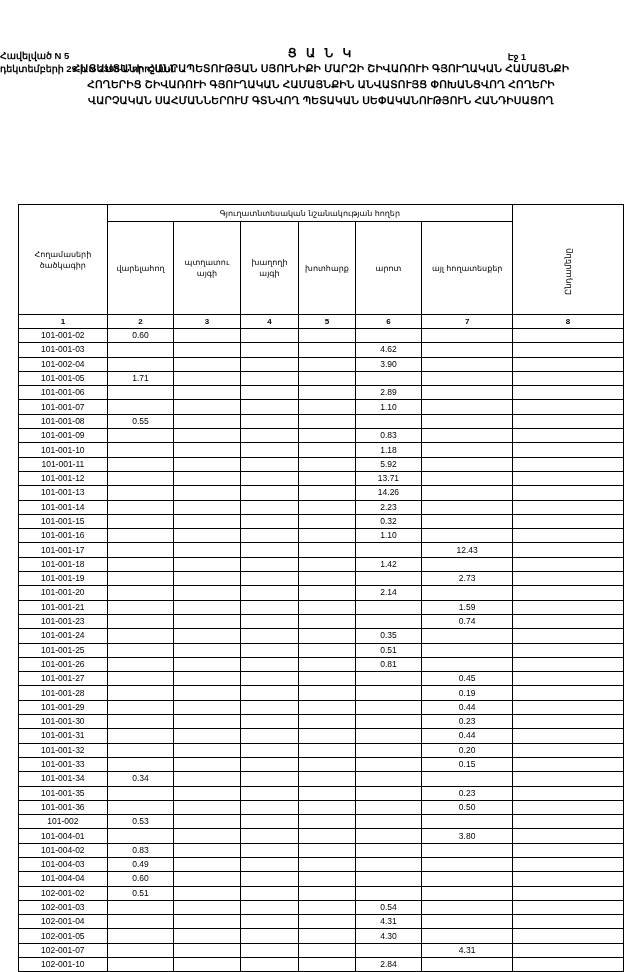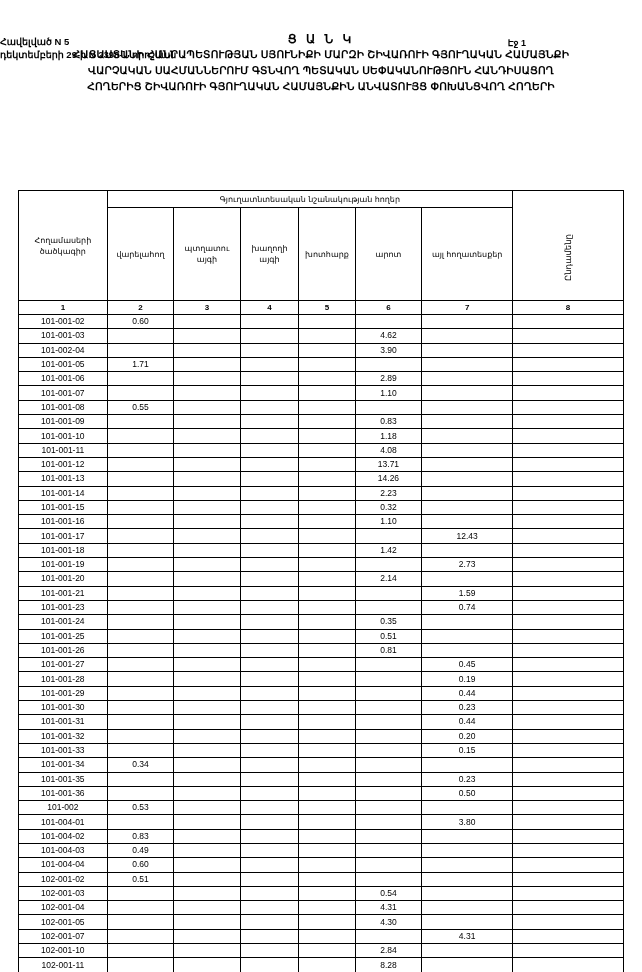--- a/index.html
+++ b/index.html
@@ -37,21 +37,21 @@
   }
   .hdr-pg {
     position: absolute;
     top: 2px;
     right: 12px;
     font-family: "Liberation Sans", sans-serif;
     font-size: 9px;
     font-weight: bold;
   }
   .doc-title {
-    margin-top: 32px;
+    margin-top: 46px;
     text-align: center;
     font-family: "Liberation Sans", sans-serif;
     font-size: 12px;
     font-weight: bold;
     letter-spacing: 3px;
   }
   .subtitle {
     margin-top: 0;
     text-align: center;
     font-family: "Liberation Sans", sans-serif;
@@ -134,22 +134,22 @@
   <div class="hdr-block">
     <div class="hdr-pg">Էջ 1</div>
     <div class="hdr-line">Հավելված N 5</div>
     <div class="hdr-line">դեկտեմբերի 29-ի N 2398-Ն որոշման</div>
   </div>
 
   <div class="doc-title">Ց Ա Ն Կ</div>
 
   <div class="subtitle">
     <div>ՀԱՅԱՍՏԱՆԻ ՀԱՆՐԱՊԵՏՈՒԹՅԱՆ ՍՅՈՒՆԻՔԻ ՄԱՐԶԻ ՇԻՎԱՌՈՒԻ ԳՅՈՒՂԱԿԱՆ  ՀԱՄԱՅՆՔԻ</div>
+    <div>ՀՈՂԵՐԻՑ ՇԻՎԱՌՈՒԻ ԳՅՈՒՂԱԿԱՆ ՀԱՄԱՅՆՔԻՆ ԱՆՎԱՏՈՒՅՑ ՓՈԽԱՆՑՎՈՂ  ՀՈՂԵՐԻ</div>
     <div>ՎԱՐՉԱԿԱՆ ՍԱՀՄԱՆՆԵՐՈՒՄ  ԳՏՆՎՈՂ  ՊԵՏԱԿԱՆ ՍԵՓԱԿԱՆՈՒԹՅՈՒՆ  ՀԱՆԴԻՍԱՑՈՂ</div>
-    <div>ՀՈՂԵՐԻՑ ՇԻՎԱՌՈՒԻ ԳՅՈՒՂԱԿԱՆ ՀԱՄԱՅՆՔԻՆ ԱՆՎԱՏՈՒՅՑ ՓՈԽԱՆՑՎՈՂ  ՀՈՂԵՐԻ</div>
   </div>
 
   <div class="tbl-wrap">
     <table class="main">
       <colgroup>
         <col class="c1">
           <col class="c2">
           <col class="c3">
           <col class="c4">
         <col class="c5">
@@ -274,21 +274,21 @@
             <td>1.18</td>
             <td></td>
             <td></td>
           </tr>
           <tr class="data">
             <td class="code">101-001-11</td>
             <td></td>
             <td></td>
             <td></td>
             <td></td>
-            <td>4.08</td>
+            <td>5.92</td>
             <td></td>
             <td></td>
           </tr>
           <tr class="data">
             <td class="code">101-001-12</td>
             <td></td>
             <td></td>
             <td></td>
             <td></td>
             <td>13.71</td>

